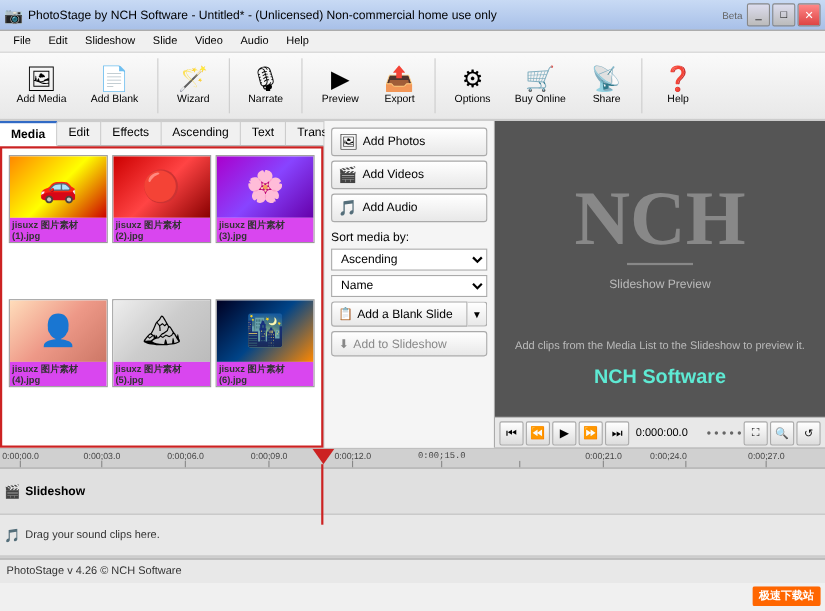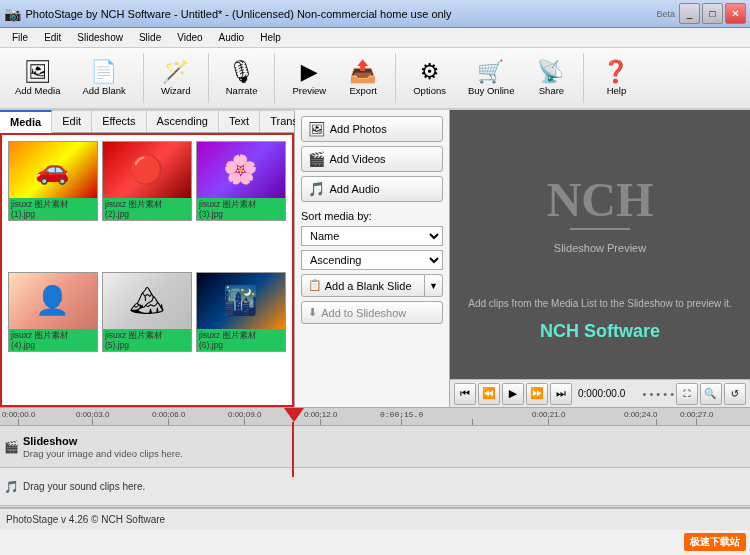--- a/index.html
+++ b/index.html
@@ -114,22 +114,22 @@
       height: 80px;
       overflow: hidden;
       display: flex;
       flex-direction: column;
     }
     .media-thumb-img {
       width: 100%; height: 62px; display: flex; align-items: center; justify-content: center;
       overflow: hidden;
     }
     .media-thumb-label {
-      font-size: 8.5px; color: #333; padding: 1px 2px; background: #22c55e;
-      word-break: break-all; line-height: 1.2;
+      font-size: 8.5px; color: #333; padding: 1px 2px; background: #d946ef;
+      word-break: break-all; line-height: 1.2; font-weight: bold;
     }
     
     .thumb-car { background: linear-gradient(135deg, #f80, #ff0, #c00); }
     .thumb-red { background: linear-gradient(135deg, #c00, #f44, #800); }
     .thumb-purple { background: linear-gradient(135deg, #a0c, #84f, #60a); }
     .thumb-face { background: linear-gradient(135deg, #fdb, #e98, #c76); }
     .thumb-white { background: linear-gradient(135deg, #eee, #ccc, #bbb); }
     .thumb-night { background: linear-gradient(135deg, #002, #048, #f80); }
 
     
@@ -183,21 +183,21 @@
       display: flex;
       flex-direction: column;
       align-items: center;
       justify-content: center;
       position: relative;
     }
     .preview-logo {
       display: flex; flex-direction: column; align-items: center; justify-content: center;
       color: #ccc; text-align: center;
     }
-    .preview-logo-nch { font-size: 48px; font-weight: bold; color: #888; line-height: 1; font-family: serif; }
+    .preview-logo-nch { font-size: 70px; font-weight: bold; color: #888; line-height: 1; font-family: serif; }
     .preview-text { font-size: 11px; color: #bbb; margin-bottom: 4px; }
     .preview-brand { font-size: 18px; color: #5eead4; font-weight: bold; }
 
     
     .playback-bar {
       display: flex;
       align-items: center;
       background: #e8e8e8;
       border-top: 1px solid #bbb;
       padding: 2px 4px;
@@ -408,27 +408,27 @@
     <div class="mid-btn">
       <span class="mid-btn-icon">🎬</span>
       <span>Add Videos</span>
     </div>
     <div class="mid-btn">
       <span class="mid-btn-icon">🎵</span>
       <span>Add Audio</span>
     </div>
     <div class="sort-label">Sort media by:</div>
     <select class="sort-select">
+      <option>Ascending</option>
+      <option>Descending</option>
+    </select>
+    <select class="sort-select">
       <option>Name</option>
       <option>Date</option>
       <option>Size</option>
-    </select>
-    <select class="sort-select">
-      <option>Ascending</option>
-      <option>Descending</option>
     </select>
     <div class="add-blank-row">
       <div class="add-blank-btn">
         <span>📋</span>
         <span>Add a Blank Slide</span>
       </div>
       <div class="add-blank-dropdown">▼</div>
     </div>
     <div class="add-to-slideshow-btn">
       <span>⬇</span>
@@ -490,42 +490,41 @@
       <span class="ruler-line"></span>
     </span>
     <span class="ruler-mark" style="left:456px;gap:29px;">
       <span style="font-size:8px;">0:00;18.0</span>
       <span class="ruler-line"></span>
     </span>
     <span class="ruler-mark" style="left:532px;">
       <span style="font-size:8px;">0:00;21.0</span>
       <span class="ruler-line"></span>
     </span>
-    <span class="ruler-mark" style="left:624px;align-items:flex-end;">
+    <span class="ruler-mark" style="left:591px;align-items:flex-end;">
       <span style="font-size:8px;">0:00;24.0</span>
       <span class="ruler-line"></span>
     </span>
     <span class="ruler-mark" style="left:680px;">
       <span style="font-size:8px;">0:00;27.0</span>
       <span class="ruler-line"></span>
     </span>
   </div>
 
   <div class="timeline-tracks" style="position:relative;">
 
     <div style="position:absolute;top:-18px;left:282px;z-index:10;">
       <div style="width:0;height:0;border-left:10px solid transparent;border-right:10px solid transparent;border-top:14px solid #cc2222;margin-left:2px;"></div>
       <div style="width:2px;height:55px;background:#cc2222;margin-left:10px;"></div>
     </div>
 
     <div class="timeline-track" style="height:42px;">
       <span class="track-icon">🎬</span>
       <span style="margin-left:4px;">
         <strong>Slideshow</strong><br>
-        <span style="font-size:9.5px;color:#555;">Drag your image and video clips here.</span>
       </span>
     </div>
 
     <div class="timeline-track" style="height:38px;background:#e8e8e8;">
       <span class="track-icon">🎵</span>
       <span style="margin-left:4px;font-size:10px;color:#333;">Drag your sound clips here.</span>
     </div>
   </div>
 </div>
 

